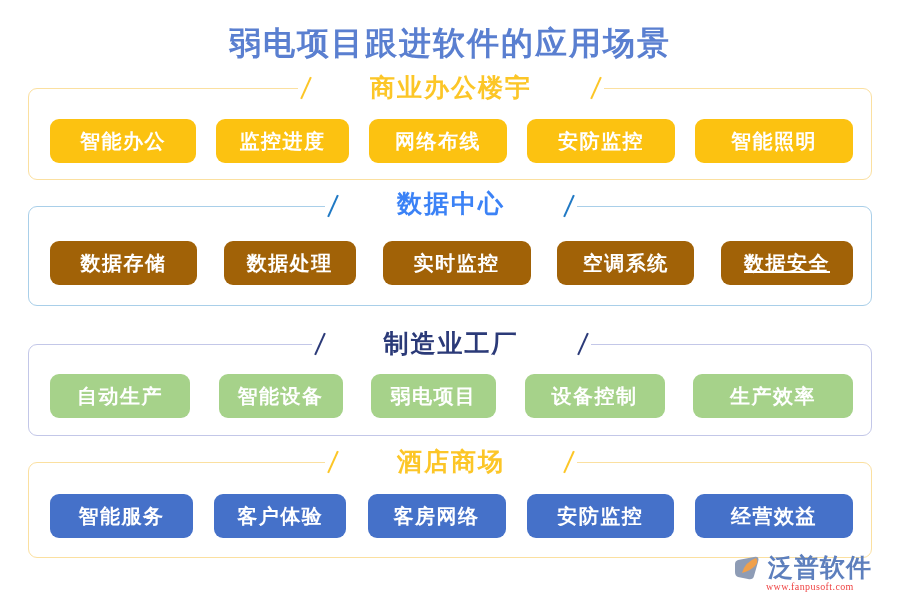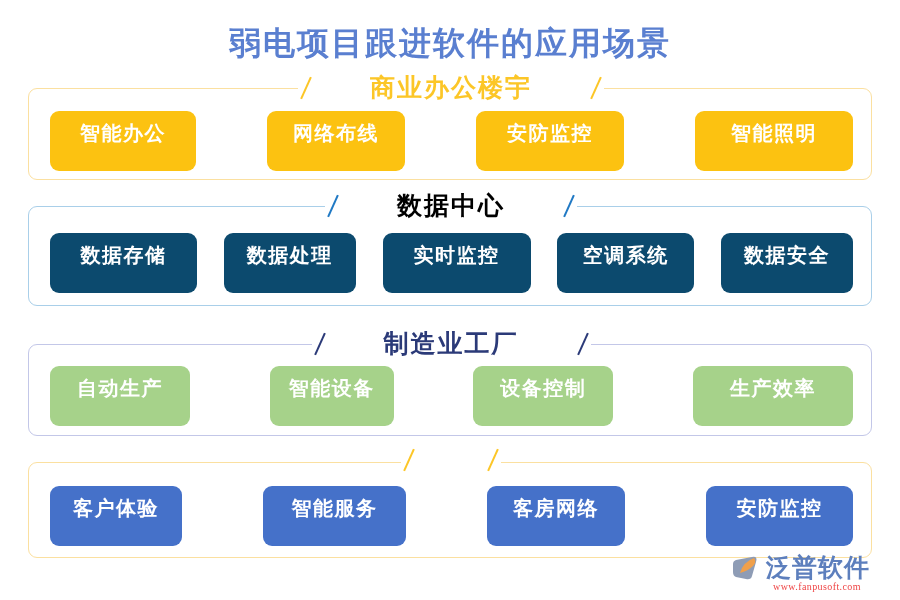--- a/index.html
+++ b/index.html
@@ -91,21 +91,21 @@
   }
   .gap {
     display: inline-block;
     width: 34px;
     height: 8px;
     background: #ffffff;
   }
 
   .sec-1 .sec-title { color: #fcc627; }
   .sec-1 .slash::after { background: #fcc627; }
-  .sec-2 .sec-title { color: #000000; }
+  .sec-2 .sec-title { color: #3b82f6; font-family: Liberation Mono, monospace; }
   .sec-2 .slash::after { background: #2079c4; }
   .sec-3 .sec-title { color: #2b3a78; font-family: Liberation Serif, serif; }
   .sec-3 .slash::after { background: #2b3a78; }
   .sec-4 .sec-title { color: #fcc627; }
   .sec-4 .slash::after { background: #fcc627; }
 
   
   .pill-row {
     position: absolute;
     left: 0;
@@ -117,70 +117,70 @@
     justify-content: space-between;
     padding: 0 20px 0 21px;
     box-sizing: border-box;
   }
   .sec-1 .pill-row { padding-top: 14px; }
   .sec-2 .pill-row { padding-top: 14px; }
   .sec-3 .pill-row { padding-top: 12px; }
   .sec-4 .pill-row { padding-top: 12px; }
 
   .pill {
-    height: 60px;
+    height: 44px;
     line-height: 44px;
     border-radius: 9px;
     text-align: center;
     color: #ffffff;
     font-size: 20px;
     font-weight: 700;
     letter-spacing: 1.5px;
     white-space: nowrap;
     box-sizing: border-box;
   }
 
   .sec-1 .pill { background: #fcc211; }
-  .sec-2 .pill { background: #0c4a6e; }
+  .sec-2 .pill { background: #a16207; }
   .sec-3 .pill { background: #a6d28a; }
   .sec-4 .pill { background: #4571c9; }
 
   
   .pill.w0 { width: 146px; }
   .pill.w1 { width: 133px; }
   .pill.w2 { width: 138px; }
   .pill.w3 { width: 148px; }
   .pill.w4 { width: 158px; }
 
   .sec-2 .pill.w0 { width: 147px; }
   .sec-2 .pill.w1 { width: 132px; }
   .sec-2 .pill.w2 { width: 148px; }
   .sec-2 .pill.w3 { width: 137px; text-align: center; }
-  .sec-2 .pill.w4 { width: 132px; }
+  .sec-2 .pill.w4 { width: 132px; text-decoration: underline; }
 
   .sec-3 .pill.w0 { width: 140px; text-align: center; }
   .sec-3 .pill.w1 { width: 124px; }
   .sec-3 .pill.w2 { width: 125px; }
   .sec-3 .pill.w3 { width: 140px; }
   .sec-3 .pill.w4 { width: 160px; }
 
   .sec-4 .pill.w0 { width: 143px; }
   .sec-4 .pill.w1 { width: 132px; }
   .sec-4 .pill.w2 { width: 138px; }
   .sec-4 .pill.w3 { width: 147px; }
   .sec-4 .pill.w4 { width: 158px; }
 
   
   .logo {
     position: absolute;
-    right: 20px;
+    right: 8px;
     bottom: 8px;
     display: flex;
     flex-direction: column;
-    align-items: center;
+    align-items: flex-start;
     width: 158px;
   }
   .logo-top {
     display: flex;
     align-items: center;
     gap: 4px;
   }
   .logo-mark {
     width: 30px;
     height: 28px;
@@ -213,20 +213,21 @@
   <div class="section sec-1">
     <div class="sec-header">
       <span class="slash"></span>
       <span class="gap"></span>
       <span class="sec-title">商业办公楼宇</span>
       <span class="gap"></span>
       <span class="slash"></span>
     </div>
     <div class="pill-row">
       <div class="pill w0">智能办公</div>
+      <div class="pill w1">监控进度</div>
       <div class="pill w2">网络布线</div>
       <div class="pill w3">安防监控</div>
       <div class="pill w4">智能照明</div>
     </div>
   </div>
 
   <div class="section sec-2">
     <div class="sec-header">
       <span class="slash"></span>
       <span class="gap"></span>
@@ -247,37 +248,40 @@
     <div class="sec-header">
       <span class="slash"></span>
       <span class="gap"></span>
       <span class="sec-title">制造业工厂</span>
       <span class="gap"></span>
       <span class="slash"></span>
     </div>
     <div class="pill-row">
       <div class="pill w0">自动生产</div>
       <div class="pill w1">智能设备</div>
+      <div class="pill w2">弱电项目</div>
       <div class="pill w3">设备控制</div>
       <div class="pill w4">生产效率</div>
     </div>
   </div>
 
   <div class="section sec-4">
     <div class="sec-header">
       <span class="slash"></span>
       <span class="gap"></span>
-      <span class="gap"></span>
-      <span class="slash"></span>
-    </div>
-    <div class="pill-row">
+      <span class="sec-title">酒店商场</span>
+      <span class="gap"></span>
+      <span class="slash"></span>
+    </div>
+    <div class="pill-row">
+      <div class="pill w0">智能服务</div>
       <div class="pill w1">客户体验</div>
-      <div class="pill w0">智能服务</div>
       <div class="pill w2">客房网络</div>
       <div class="pill w3">安防监控</div>
+      <div class="pill w4">经营效益</div>
     </div>
   </div>
 
   <div class="logo">
     <div class="logo-top">
       <svg class="logo-mark" viewBox="0 0 30 28">
         <path d="M4 6 L20 3 Q26 2 24 8 L20 22 Q19 26 14 25 L4 23 Q1 22 1 18 L1 10 Q1 7 4 6 Z" fill="#8e9cb5"></path>
         <path d="M22 4 Q11 8 8 19 Q16 17 21 12 Q25 8 22 4 Z" fill="#f0a04b"></path>
       </svg>
       <span class="logo-name">泛普软件</span>

